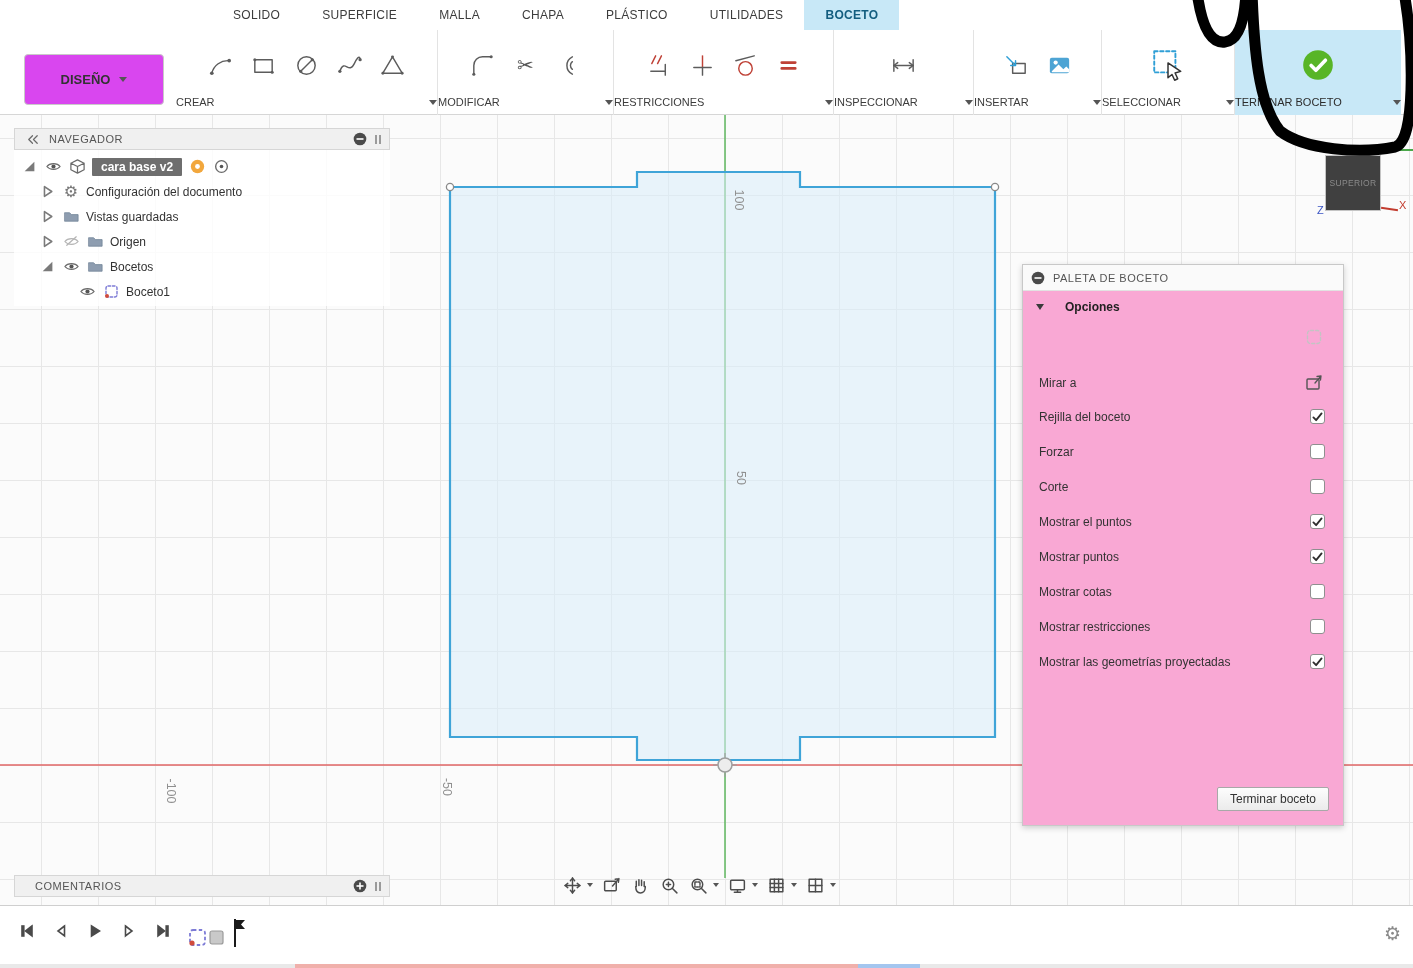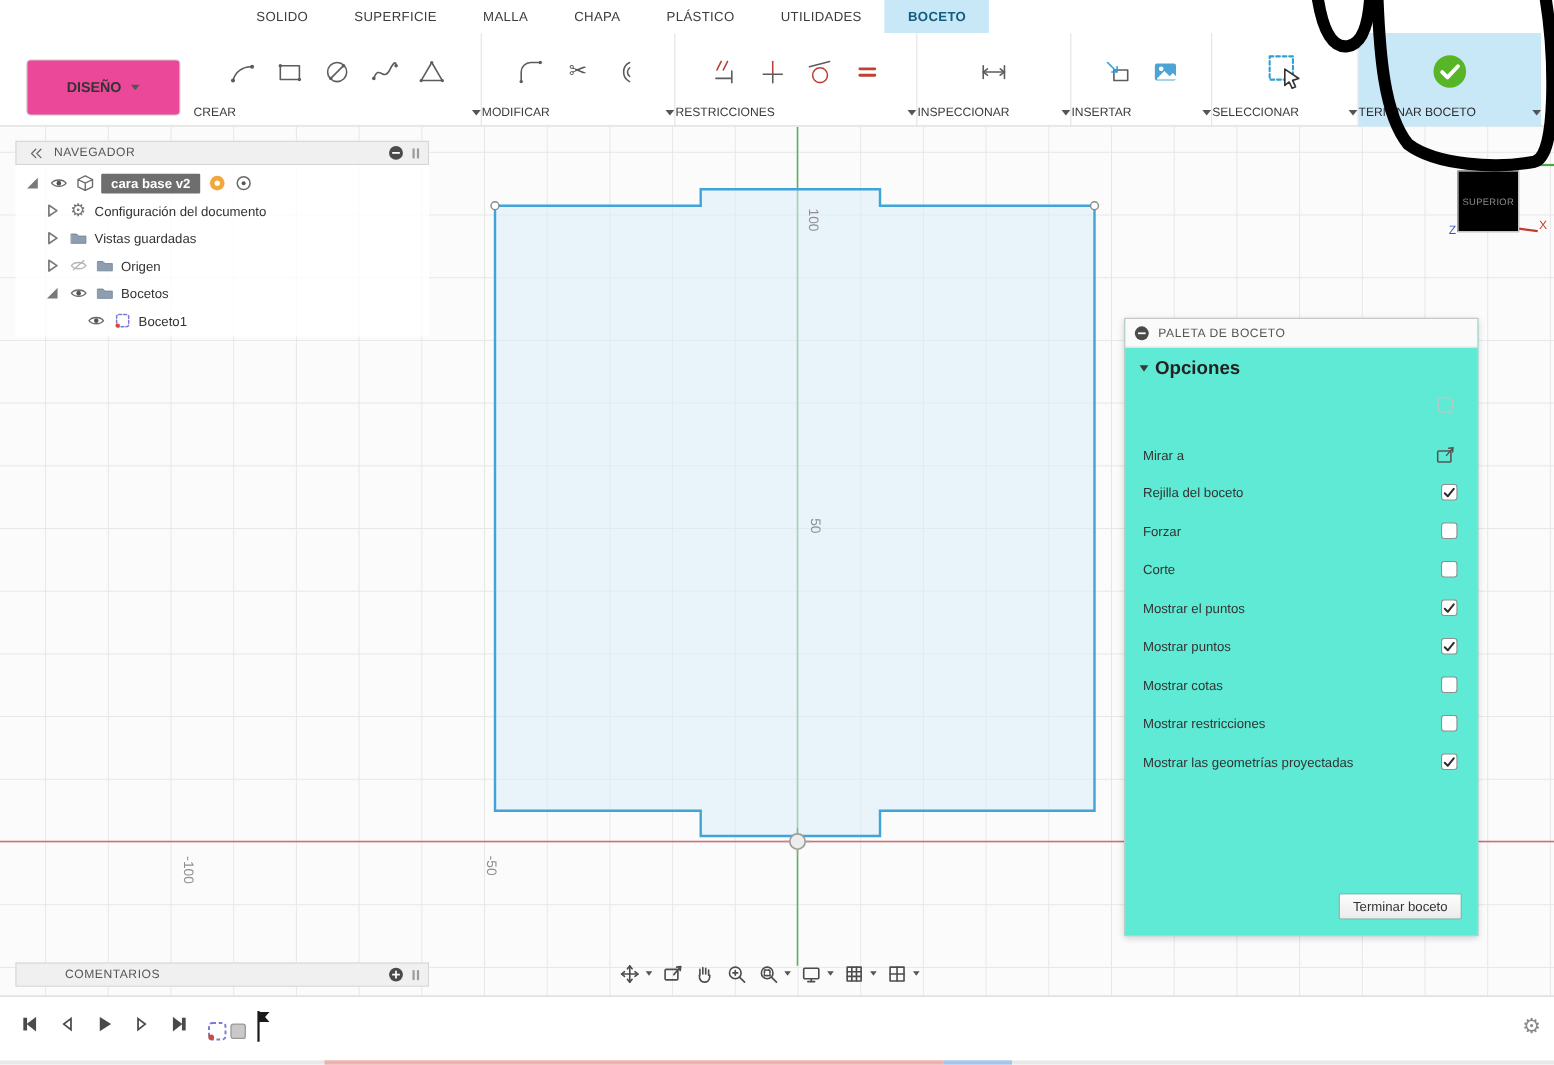--- a/index.html
+++ b/index.html
@@ -22,21 +22,21 @@
   #sketch-svg text{font:12.5px "Liberation Sans",sans-serif;fill:#8f8f8f}
 
   
   #topbar{position:absolute;top:0;left:0;width:1413px;height:115px;background:#fff;
     border-bottom:1px solid #d6d6d6;z-index:6}
   #tabbar{display:flex;height:30px;padding-left:212px}
   .tab{line-height:30px;padding:0 21px;font-size:12px;color:#3c3c3c;letter-spacing:.3px;cursor:pointer;white-space:nowrap}
   .tab.active{background:var(--tab-active-bg);color:var(--tab-active-text);font-weight:bold;}
   #toolbar{display:flex;height:85px;align-items:stretch}
   #design-btn{margin:24px 12px 10px 24px;width:140px;border:1px solid #c9c9c9;border-radius:4px;
-    background:#ec4899;font-size:13px;font-weight:600;color:#333;display:flex;align-items:center;
+    background:#d946ef;font-size:13px;font-weight:600;color:#333;display:flex;align-items:center;
     justify-content:center;gap:9px;cursor:pointer}
   .caret{width:0;height:0;border-left:4px solid transparent;border-right:4px solid transparent;
     border-top:5px solid #555;display:inline-block}
   .tgroup{display:flex;flex-direction:column;border-right:1px solid #e3e3e3}
   .ticons{flex:1;display:flex;align-items:center;justify-content:center;gap:9px;padding:4px 8px 0}
   .tlabel{display:flex;align-items:center;justify-content:space-between;gap:6px;font-size:11px;
     color:#3c3c3c;padding-bottom:7px;cursor:pointer;white-space:nowrap}
   .tbtn{width:34px;height:34px;display:flex;align-items:center;justify-content:center;cursor:pointer;border-radius:3px}
   .tbtn svg{width:27px;height:27px;stroke:#5c5c5c;fill:none;stroke-width:1.5;stroke-linecap:round;stroke-linejoin:round}
   .tbtn .dt{fill:#5c5c5c;stroke:none}
@@ -59,52 +59,52 @@
   .grip i{width:2px;height:9px;background:#9a9a9a;display:block}
   .circle-btn svg{width:14px;height:14px;display:block}
   .ntree{font-size:12px;color:#333;padding:4px 0 2px}
   .nrow{display:flex;align-items:center;gap:6px;height:25px;cursor:pointer;padding-left:6px}
   .nicon{width:18px;height:18px;display:inline-flex;align-items:center;justify-content:center;flex:0 0 auto}
   .nicon svg{width:17px;height:17px;stroke:#6a6a6a;fill:none;stroke-width:1.3;stroke-linecap:round;stroke-linejoin:round}
   .sel-label{background:var(--selected-bg);color:#fff;font-weight:bold;padding:2px 9px;border-radius:1px}
   .gear-glyph{font-size:16px;color:#777;line-height:1}
 
   
-  #palette{position:absolute;left:1022px;top:289px;width:322px;height:562px;background:#5eead4;
+  #palette{position:absolute;left:1022px;top:264px;width:322px;height:562px;background:#f9a8d4;
     border:1px solid #c8c8c8;box-shadow:0 2px 6px rgba(0,0,0,.18);z-index:5;display:flex;flex-direction:column}
   #palette .panel-head{border:none;border-bottom:1px solid #e2e2e2;background:#fafafa;height:26px}
-  .psection{display:flex;align-items:center;gap:6px;padding:9px 13px 7px;font-size:17px;font-weight:bold;color:#222}
+  .psection{display:flex;align-items:center;gap:21px;padding:9px 13px 7px;font-size:12px;font-weight:bold;color:#222}
   .tri-down{width:0;height:0;border-left:4.5px solid transparent;border-right:4.5px solid transparent;border-top:6px solid #3a3a3a}
   .prow{display:flex;align-items:center;justify-content:space-between;padding:0 18px 0 16px;
     height:35px;font-size:12px;color:#333}
   .prow.icon-row{height:32px}
   .prow.gap-top{margin-top:14px}
   .pctl-icon{width:22px;height:22px;display:inline-flex;align-items:center;justify-content:center;cursor:pointer}
   .pctl-icon svg{width:20px;height:20px;fill:none;stroke-linecap:round;stroke-linejoin:round}
   .cb{width:15px;height:15px;border:1.6px solid #8f8f8f;border-radius:3px;background:#fff;
     display:inline-flex;align-items:center;justify-content:center;cursor:pointer}
   .cb svg{display:none;width:11px;height:10px;stroke:#2d2d2d;stroke-width:2;fill:none;stroke-linecap:round;stroke-linejoin:round}
   .cb.checked svg{display:block}
   .pfooter{margin-top:auto;display:flex;justify-content:flex-end;padding:10px 14px 14px}
   #finish-btn{border:1px solid #a8a8a8;background:linear-gradient(#fdfdfd,#ebebeb);
     padding:4px 12px;font-size:12px;color:#333;border-radius:2px;cursor:pointer;font-family:inherit}
 
   
-  #viewcube{position:absolute;left:1325px;top:155px;width:56px;height:56px;background:#000000;
+  #viewcube{position:absolute;left:1325px;top:155px;width:56px;height:56px;background:#404040;
     border:1px solid #c4c4c4;display:flex;align-items:center;justify-content:center;
     font-size:8.5px;color:#8a8a8a;letter-spacing:.3px;z-index:4;cursor:pointer}
   #vc-z{position:absolute;left:1317px;top:204px;color:#3b55c4;font-size:11px;z-index:4}
   #vc-x{position:absolute;left:1399px;top:199px;color:#c23b2e;font-size:11px;z-index:4}
   #vc-xline{position:absolute;left:1381px;top:208px;width:17px;height:2px;background:#c23b2e;
     transform:rotate(8deg);z-index:4}
   #vc-yline{position:absolute;left:1331px;top:149px;width:82px;height:2px;background:#4aa84a;z-index:4}
 
   
   #comments{position:absolute;left:14px;top:875px;width:376px;z-index:5}
-  #comments .panel-head{padding-left:44px}
+  #comments .panel-head{padding-left:20px}
   #displaybar{position:absolute;left:561px;top:874px;display:flex;align-items:center;gap:7px;z-index:5}
   .dicon{display:inline-flex;align-items:center;justify-content:center;width:22px;height:22px;cursor:pointer}
   .dicon svg{width:19px;height:19px;stroke:#4c4c4c;fill:none;stroke-width:1.4;stroke-linecap:round;stroke-linejoin:round}
   .dcaret{width:0;height:0;border-left:3.5px solid transparent;border-right:3.5px solid transparent;
     border-top:4.5px solid #555;margin-left:-3px;cursor:pointer}
 
   
   #bottombar{position:absolute;left:0;top:905px;width:1413px;height:63px;background:#fff;
     border-top:1px solid #cfcfcf;z-index:6}
   #playback{position:absolute;left:16px;top:14px;display:flex;align-items:center;gap:12px}

